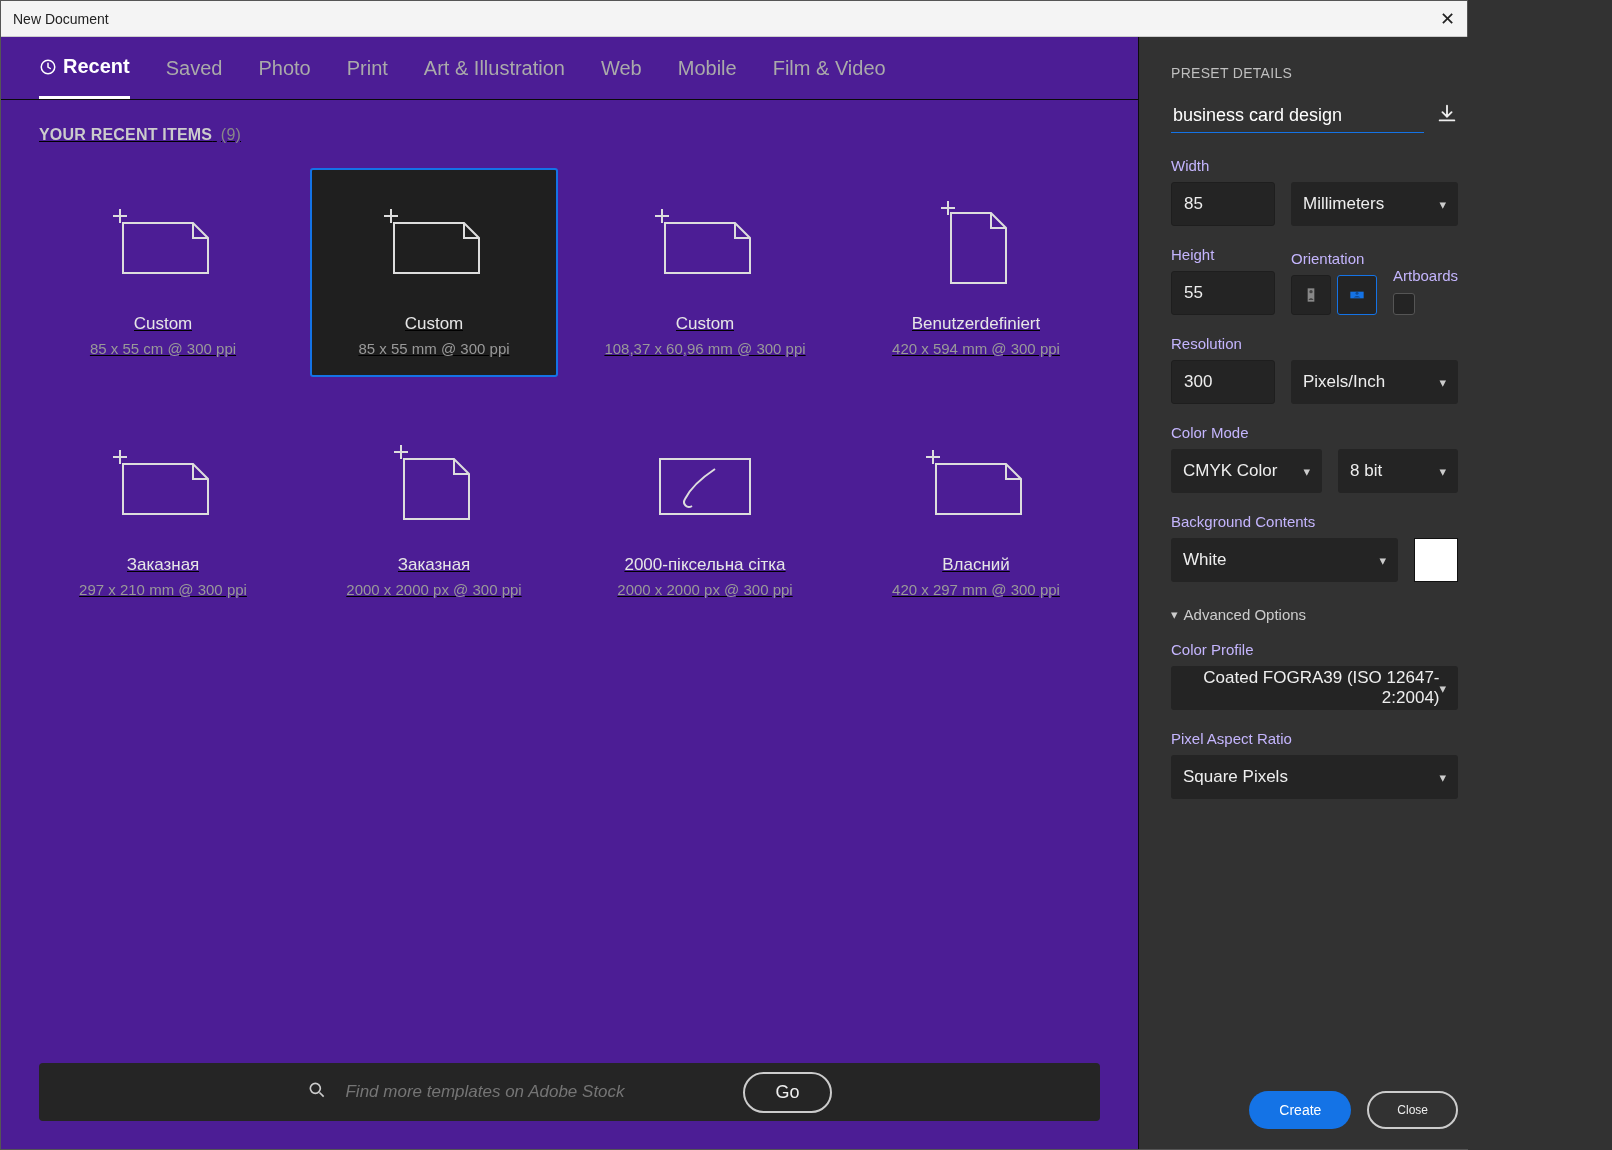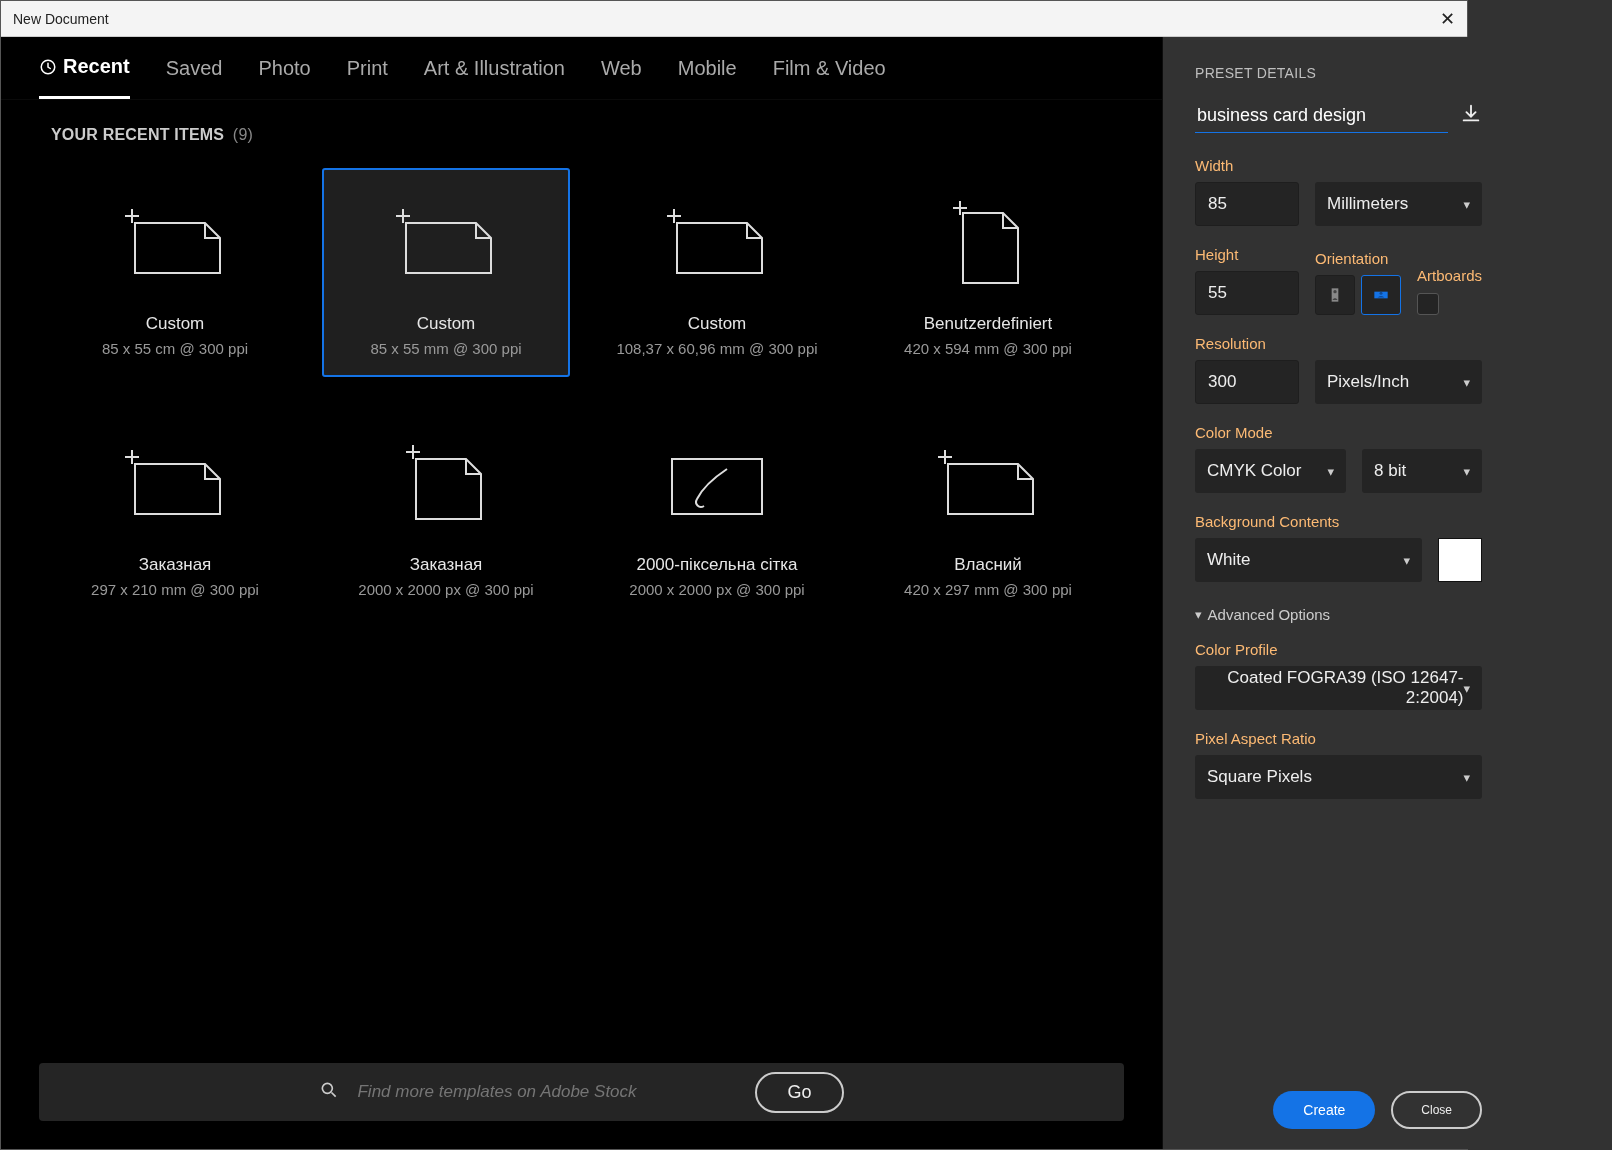--- a/index.html
+++ b/index.html
@@ -15,35 +15,35 @@
   background: #f4f4f4;
   display: flex; align-items: center; justify-content: space-between;
   padding: 0 12px;
   border-bottom: 1px solid #ccc;
 }
 .titlebar .title { font-size: 14px; color: #222; }
 .titlebar .close { font-size: 18px; color: #222; cursor: pointer; }
 
 .body { flex: 1; display: flex; background: #1a1a1a; }
 
-.left-pane { flex: 1; display: flex; flex-direction: column; background: #000000; border-right: 1px solid #0d0d0d; }
+.left-pane { flex: 1; display: flex; flex-direction: column; background: #4c1d95; border-right: 1px solid #0d0d0d; }
 
 .tabs {
   display: flex; gap: 36px; padding: 18px 38px 0 38px; align-items: center;
   border-bottom: 1px solid #0a0a0a;
 }
 .tab {
   font-size: 20px; color: #aaa; padding-bottom: 18px; cursor:pointer;
   display:flex; align-items:center; gap:6px;
 }
 .tab.active { color: #fff; border-bottom: 3px solid #fff; font-weight: 600; }
 .clock-icon { width:18px; height:18px; }
 .clock-icon svg { width:100%; height:100%; }
 
-.items-area { flex:1; padding: 26px 50px; overflow:auto; }
+.items-area { flex:1; padding: 26px 38px; overflow:auto;text-decoration:underline; }
 .items-heading { color:#ccc; font-size:16px; font-weight:600; letter-spacing:0.2px; margin-bottom: 24px; }
 .items-heading .count { color:#888; font-weight:400; margin-left:4px; }
 
 .items-grid {
   display:grid;
   grid-template-columns: repeat(4, 248px);
   gap: 32px 23px;
 }
 .preset-card {
   width: 248px;
@@ -85,21 +85,21 @@
   padding: 28px 32px 20px 32px;
 }
 .panel-title { color:#bfbfbf; font-size:14px; letter-spacing:0.3px; margin-bottom:18px; }
 .name-row { display:flex; align-items:center; gap:12px; margin-bottom: 24px; }
 .name-input {
   flex:1; background:transparent; border:none; border-bottom:1.5px solid #1473e6;
   color:#fff; font-size:18px; padding: 6px 2px; outline:none;
 }
 .dl-btn svg { width:22px; height:22px; stroke:#eee; fill:none; stroke-width:2; }
 
-.field-label { color:#fdba74; font-size:15px; margin-bottom:8px; }
+.field-label { color:#c4b5fd; font-size:15px; margin-bottom:8px; }
 .row { display:flex; gap:16px; margin-bottom:20px; }
 .row-triple { display:flex; gap:16px; margin-bottom:20px; align-items:flex-end; }
 
 .num-input {
   width: 104px; height: 44px; background:#242424; border:1px solid #1e1e1e;
   color:#eee; font-size:17px; padding:0 12px; border-radius:3px;
 }
 .sel {
   flex:1; height: 44px; background:#242424; border:none;
   color:#eee; font-size:17px; padding:0 12px; border-radius:3px;

